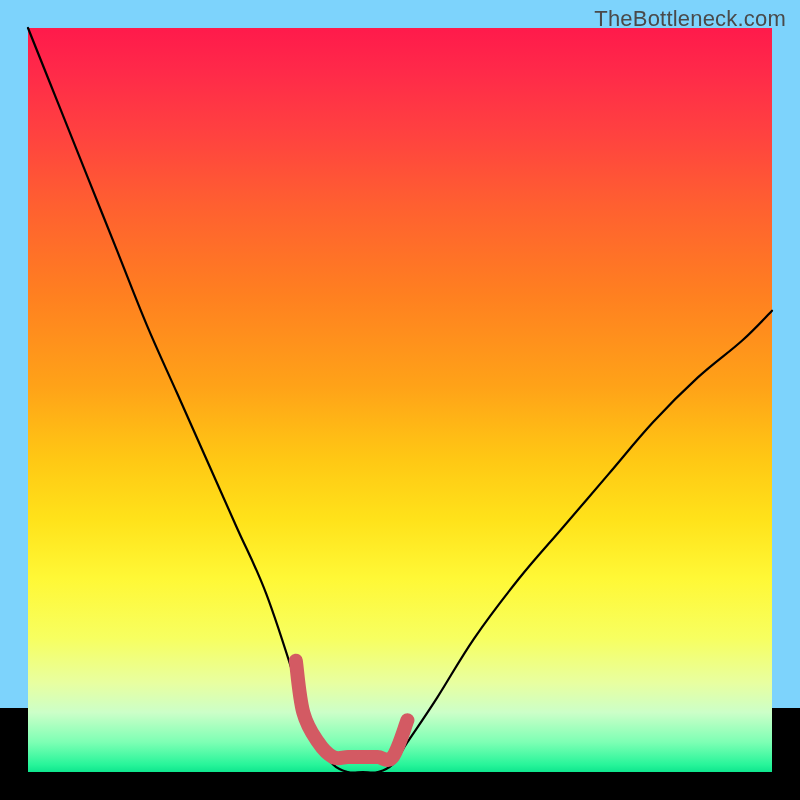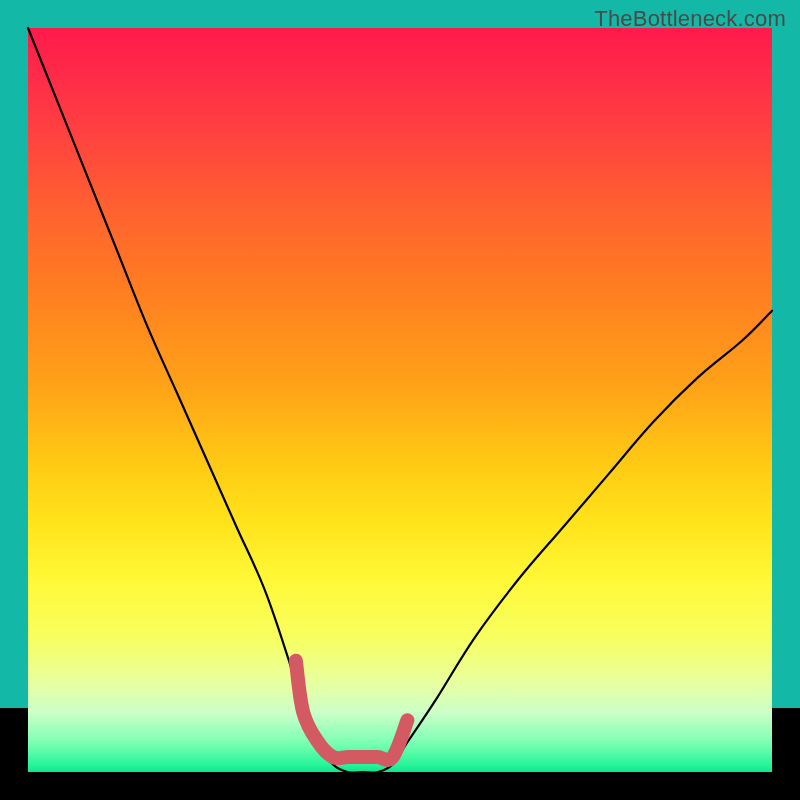--- a/index.html
+++ b/index.html
@@ -8,21 +8,21 @@
     width: 800px;
     height: 800px;
     background: #000;
     overflow: hidden;
     font-family: Arial, Helvetica, sans-serif;
   }
   .frame {
     position: relative;
     width: 800px;
     height: 708px;
-    background: #14b8a6;
+    background: #7dd3fc;
   }
   .watermark {
     position: absolute;
     top: 6px;
     right: 14px;
     color: #4a4a4a;
     font-size: 22px;
     font-weight: 500;
     letter-spacing: 0.2px;
     z-index: 20;

